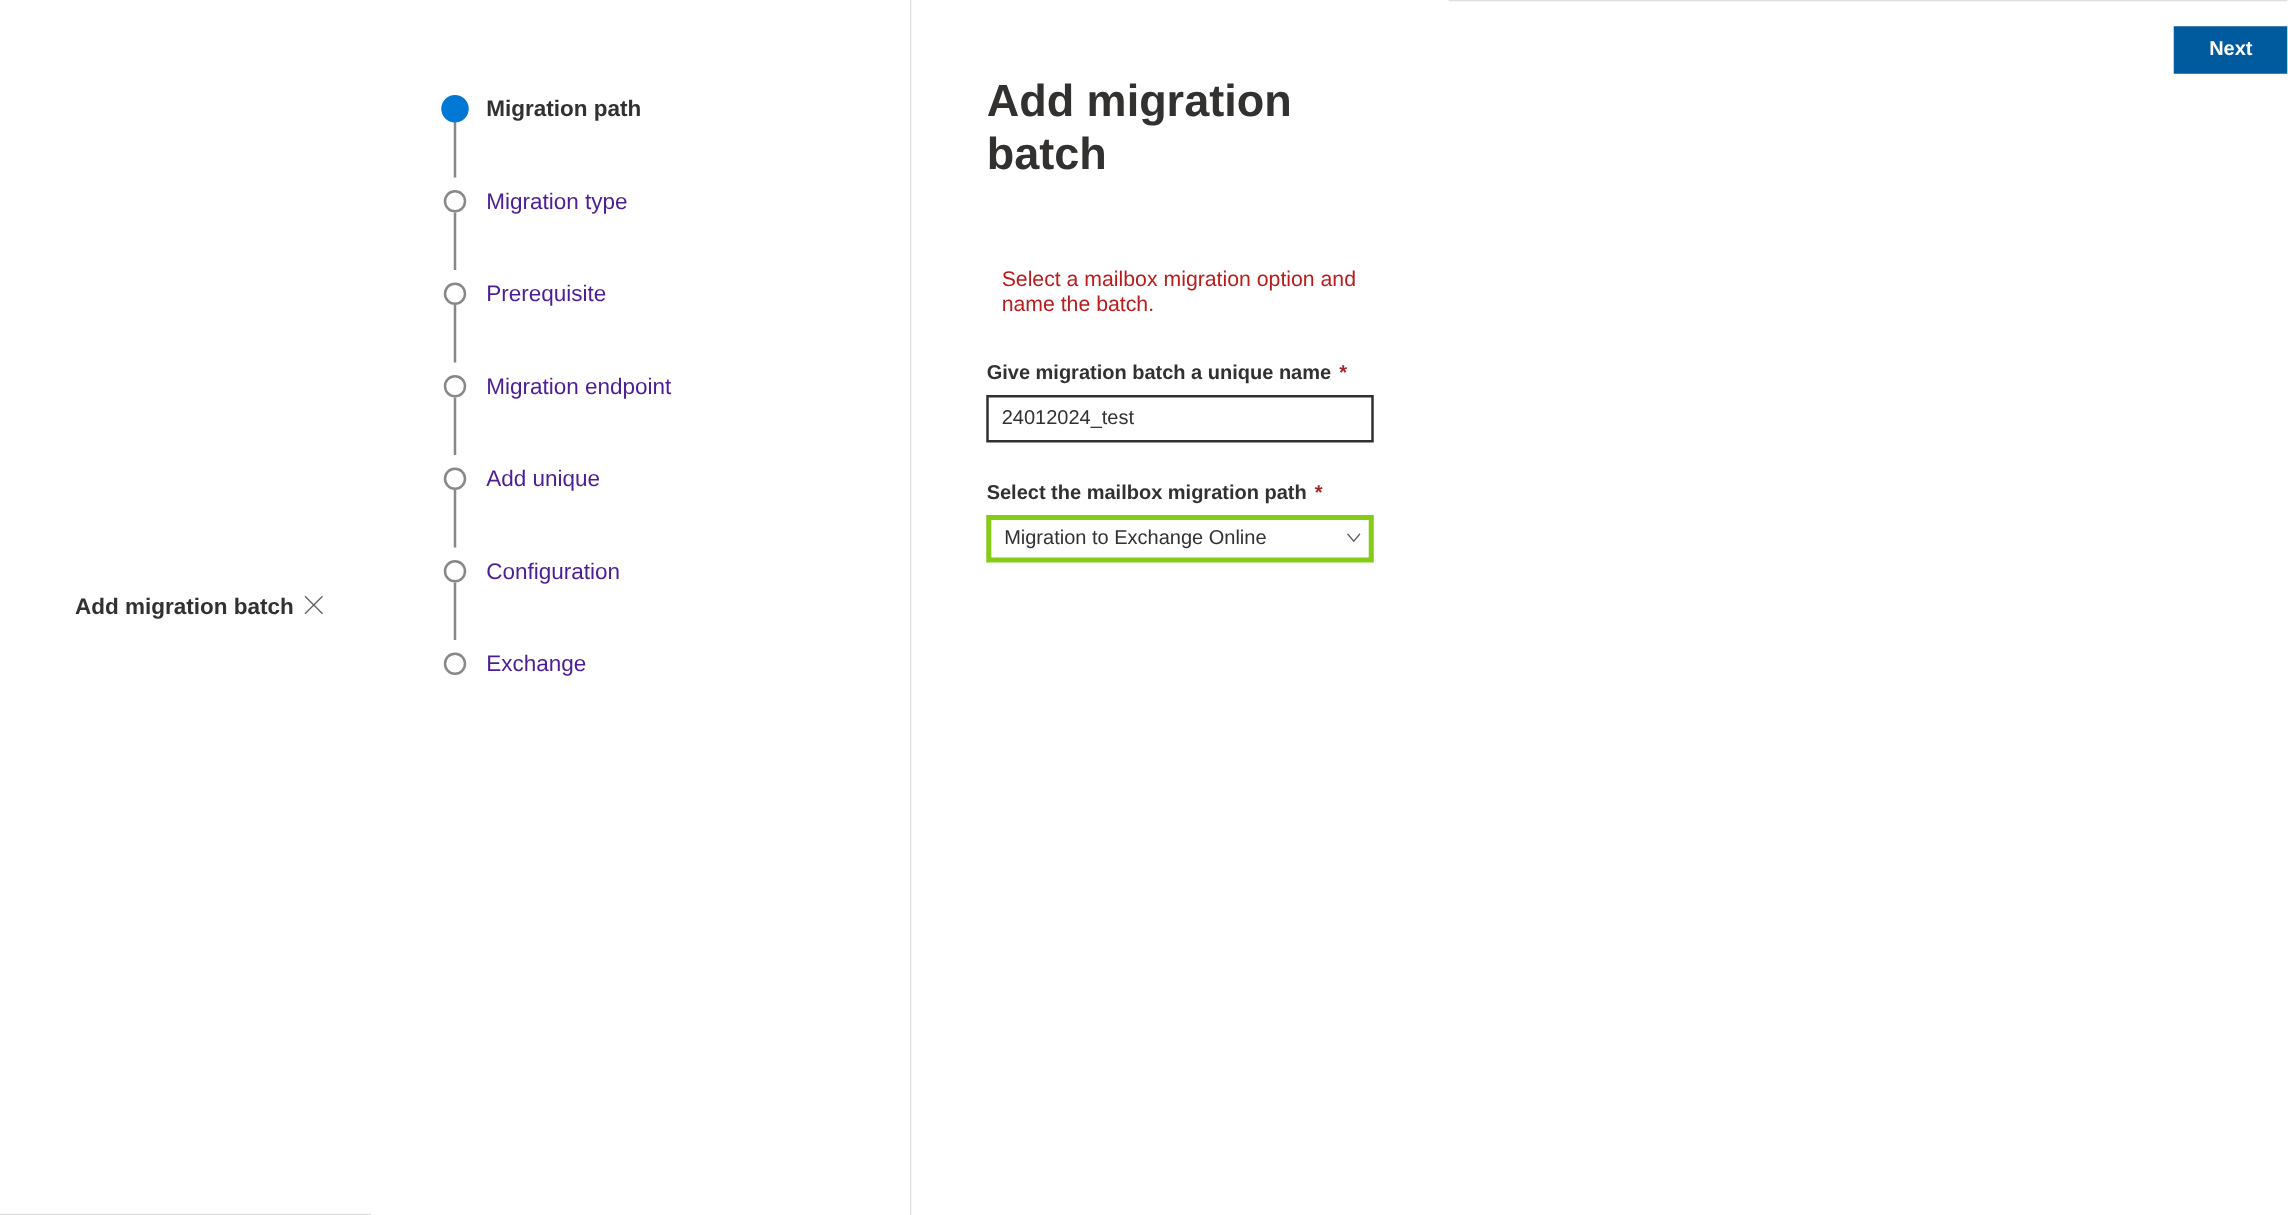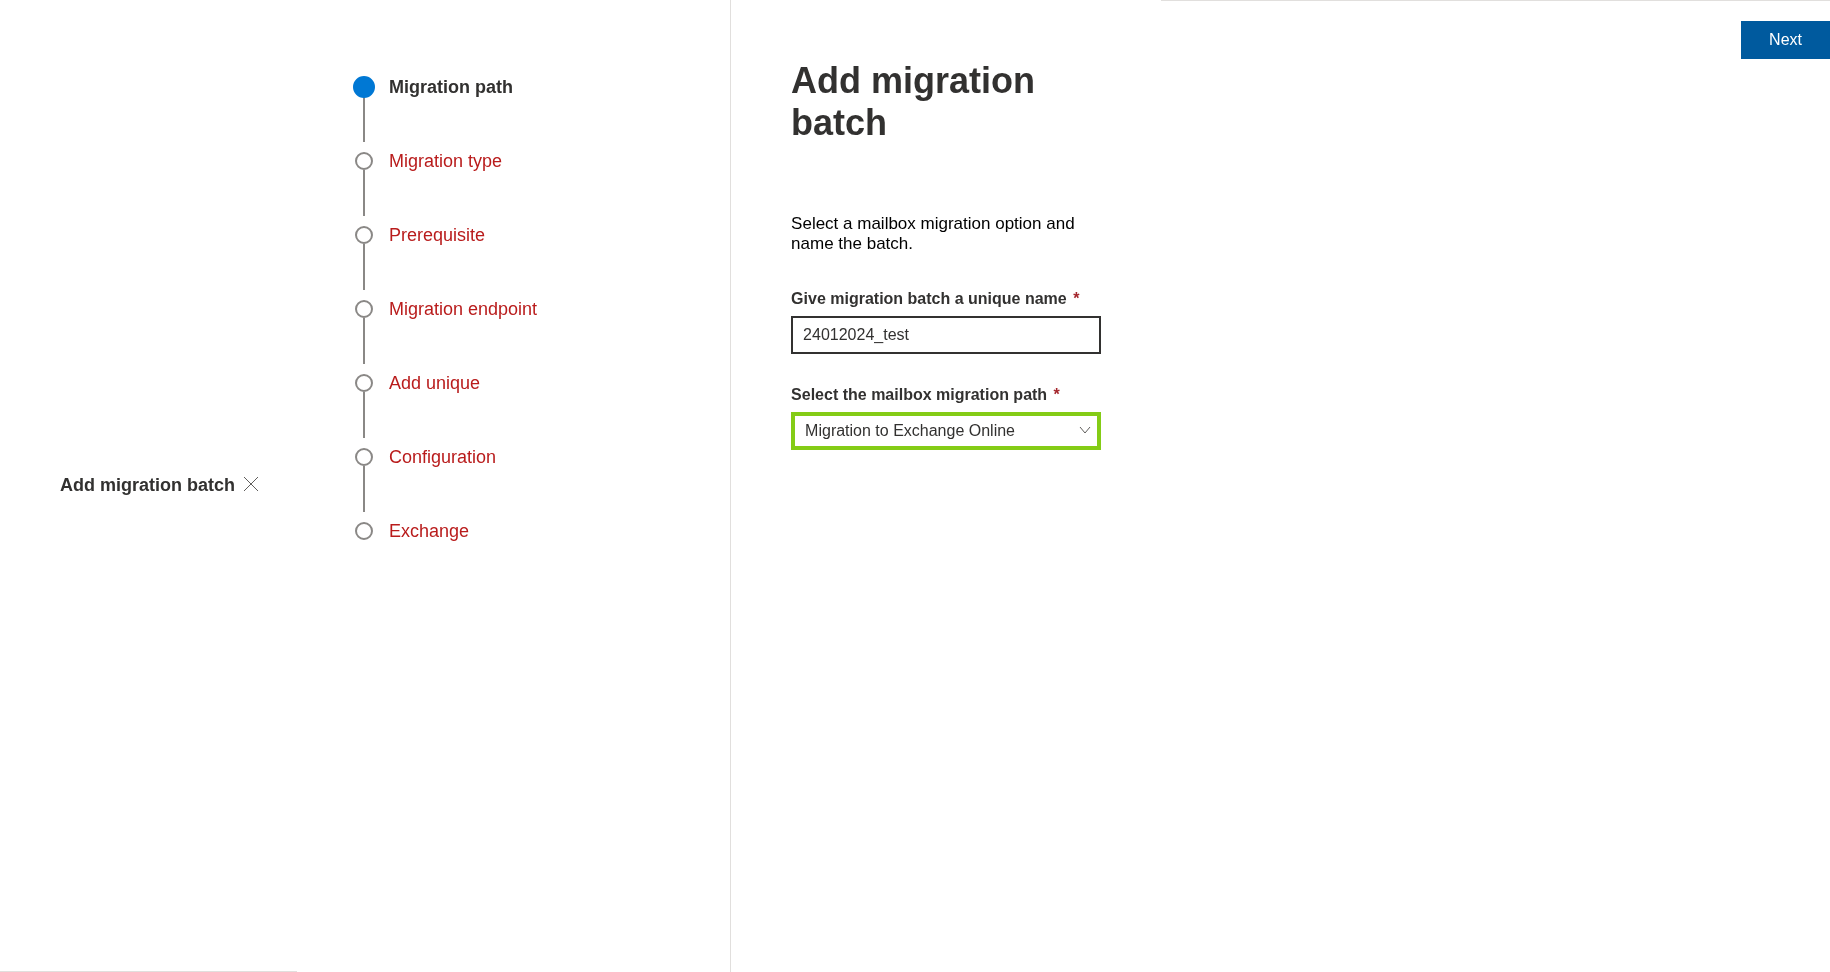--- a/index.html
+++ b/index.html
@@ -90,41 +90,42 @@
       height: 46px;
       background: #8a8886;
       z-index: 1;
     }
     .step:last-child .step-connector {
       display: none;
     }
     .step-label {
       margin-left: 16px;
       font-size: 18px;
-      color: #b91c1c;
+      color: #4c1d95;
     }
     .step.active .step-label {
       font-weight: 600;
       color: #323130;
       margin-left: 14px;
     }
     .main {
       flex: 1;
       padding: 60px 60px 30px 60px;
     }
     .main-title {
       font-size: 36px;
       font-weight: 700;
       color: #323130;
       margin-bottom: 70px;
     }
     .main-desc {
       font-size: 17px;
-      color: #000000;
+      color: #b91c1c;
       margin-bottom: 36px;
+      margin-left: 12px;
     }
     .form-group {
       margin-bottom: 32px;
     }
     .form-label {
       display: block;
       font-size: 16px;
       font-weight: 600;
       color: #323130;
       margin-bottom: 8px;
@@ -176,21 +177,21 @@
     .footer {
       border-top: 1px solid #e1dfdd;
       padding: 20px 0 20px 580px;
     }
     .next-btn {
       background: #005a9e;
       color: #ffffff;
       border: none;
       padding: 10px 28px;
       font-size: 16px;
-      font-weight: 400;
+      font-weight: 700;
       cursor: pointer;
       font-family: inherit;
     }
   </style>
 </head>
 <body>
 
 <div class="page">
   <div class="header">
     <div class="header-title">Add migration batch</div>

